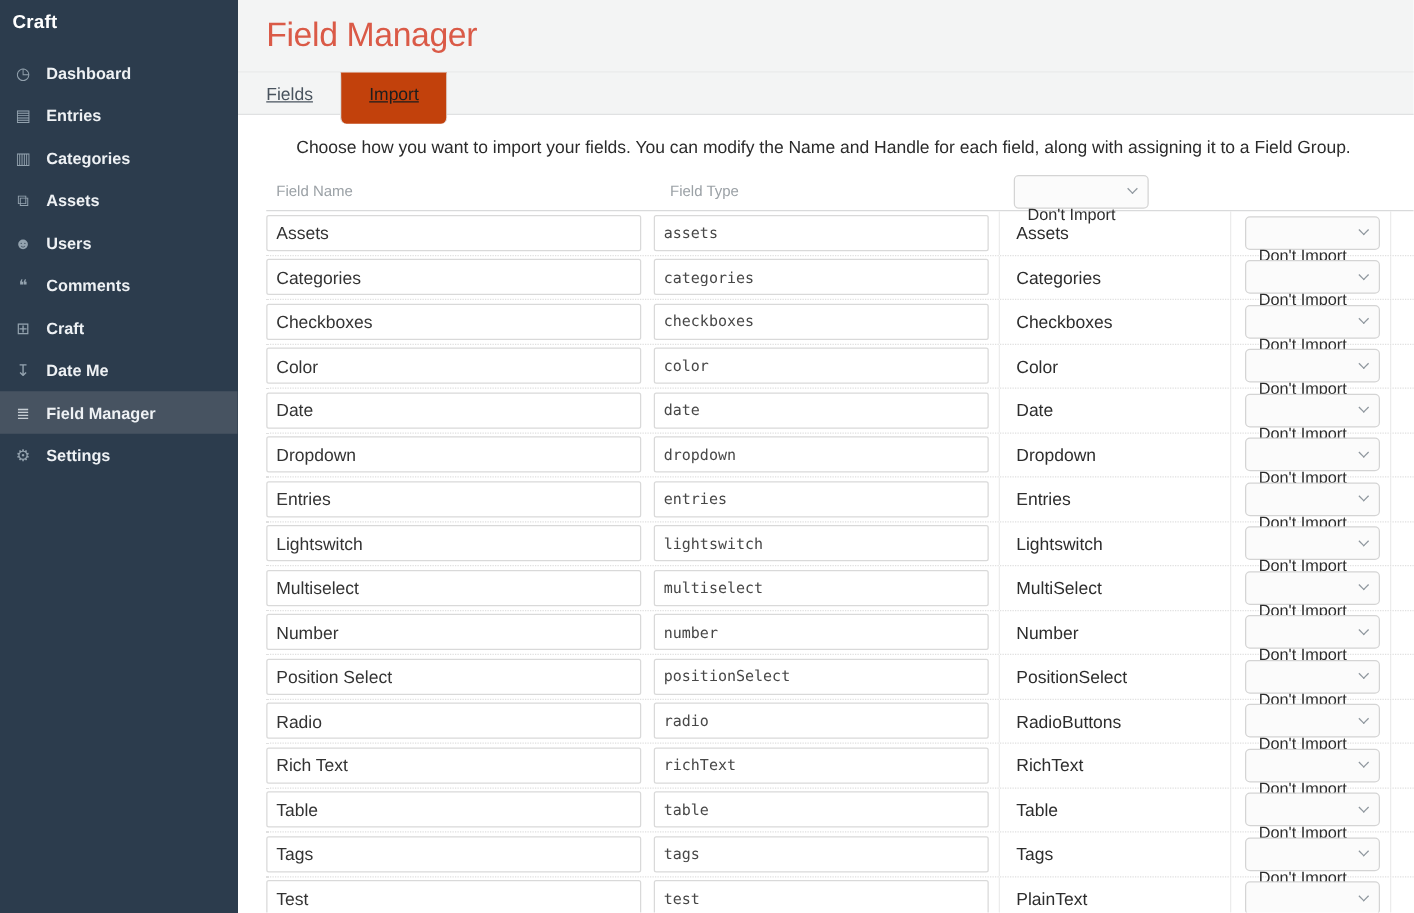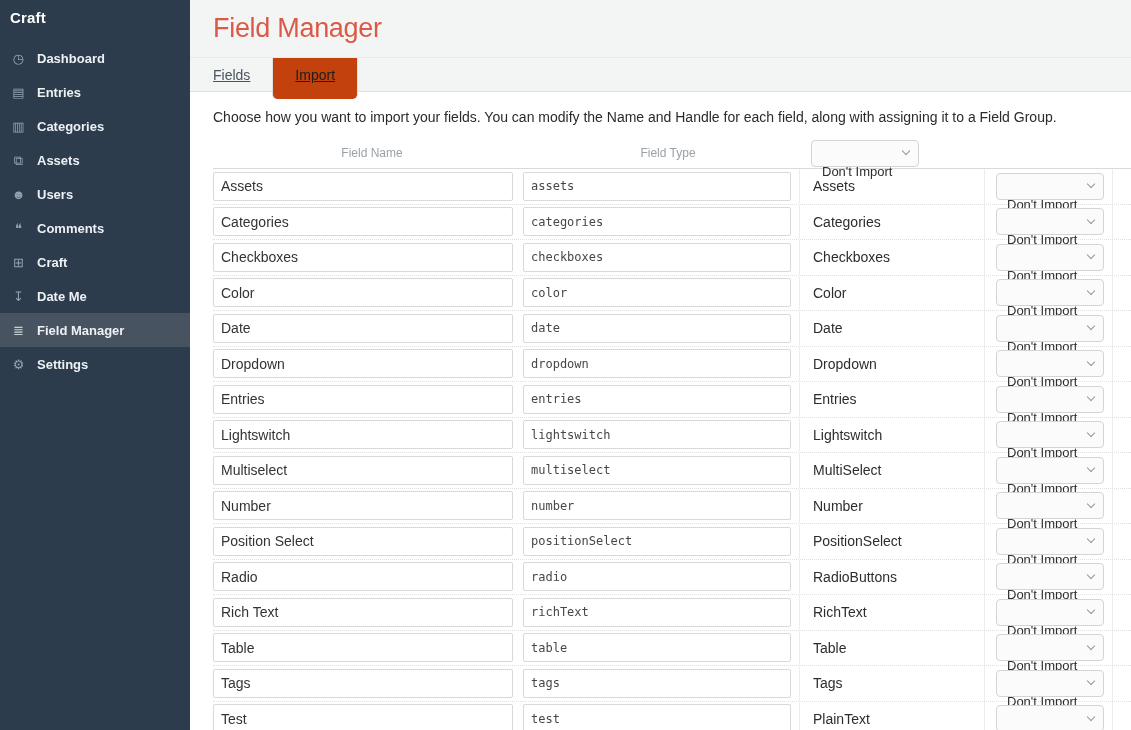--- a/index.html
+++ b/index.html
@@ -23,27 +23,27 @@
 
   .tab-bar { background:#f3f4f4; height:35px; border-top:1px solid #e9eaea;
              border-bottom:1px solid #e0e1e2; display:flex; position:relative; }
   .tab { padding:0 22px; line-height:34px; font-size:14px; color:#49535e; cursor:pointer;text-decoration:underline; }
   .tab:first-child { padding-left:23px; }
   .tab.active { background:#c2410c; height:41px; border-left:1px solid #e0e1e2;
                 border-right:1px solid #e0e1e2; border-radius:0 0 5px 5px;
                 color:#1d1d1d; position:relative; z-index:2; }
 
   .content { padding:17px 0 0 23px; }
-  .instructions { font-size:14px; color:#2b2b2b; }
+  .instructions { font-size:14px; color:#2b2b2b;margin-left:24px; }
 
   
   .table { margin-top:13px; width:918px; }
   .trow, .thead { display:grid; grid-template-columns:310px 277px 185px 128px 18px; align-items:center; }
   .thead { height:31px; border-bottom:1px solid #d9dadb; }
-  .th { font-size:12px; color:#9ba1a6; padding-left:8px;text-align:center; }
+  .th { font-size:12px; color:#9ba1a6; padding-left:8px; }
   .th.type-h { padding-left:13px; }
   .trow { height:35.5px; border-bottom:1px dotted #e0e0e0; }
   .cell { height:100%; display:flex; align-items:center; }
   .handle-cell, .type-cell, .select-cell { border-right:1px solid #ececec; }
   .text-input { width:300px; height:29px; border:1px solid #d9d9d9; border-radius:2px;
                 padding:0 7px; font-size:14px; color:#333;
                 font-family:"Liberation Sans", sans-serif; background:#fff; }
   .code-input { width:268px; height:29px; border:1px solid #d9d9d9; border-radius:2px;
                 padding:0 7px; font-size:12px; color:#474747;
                 font-family:"DejaVu Sans Mono", monospace; background:#fff; }

